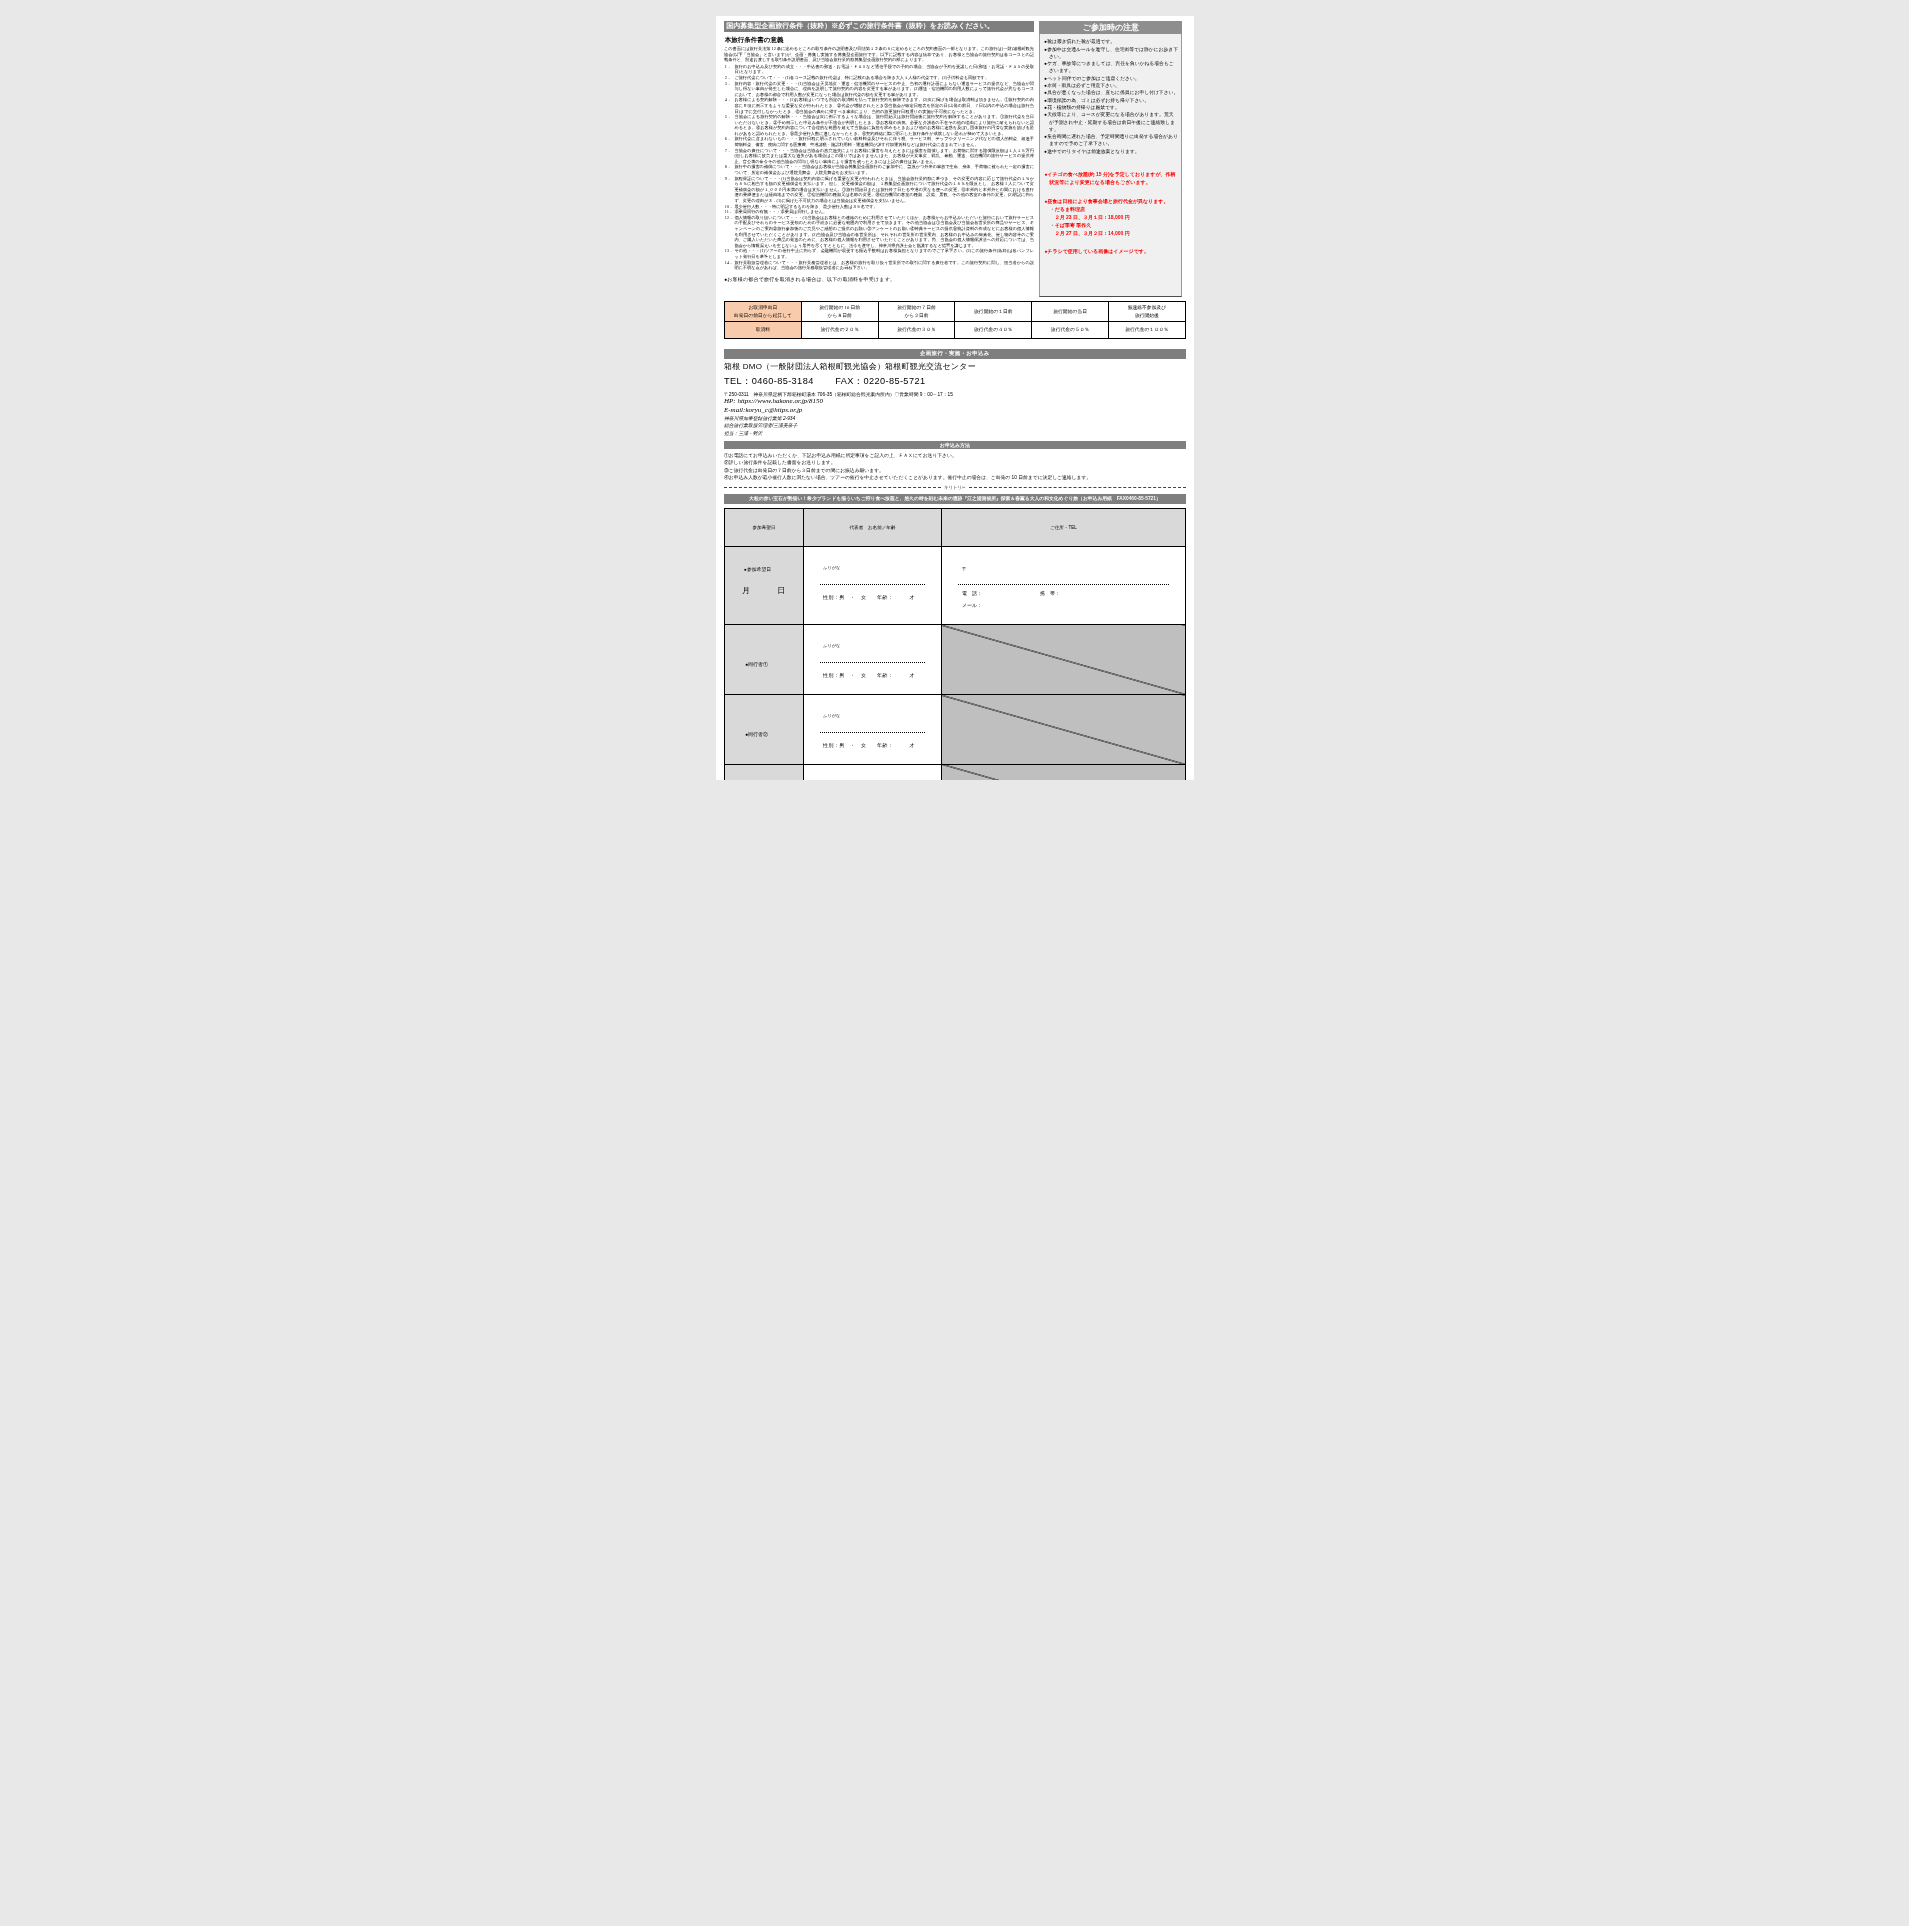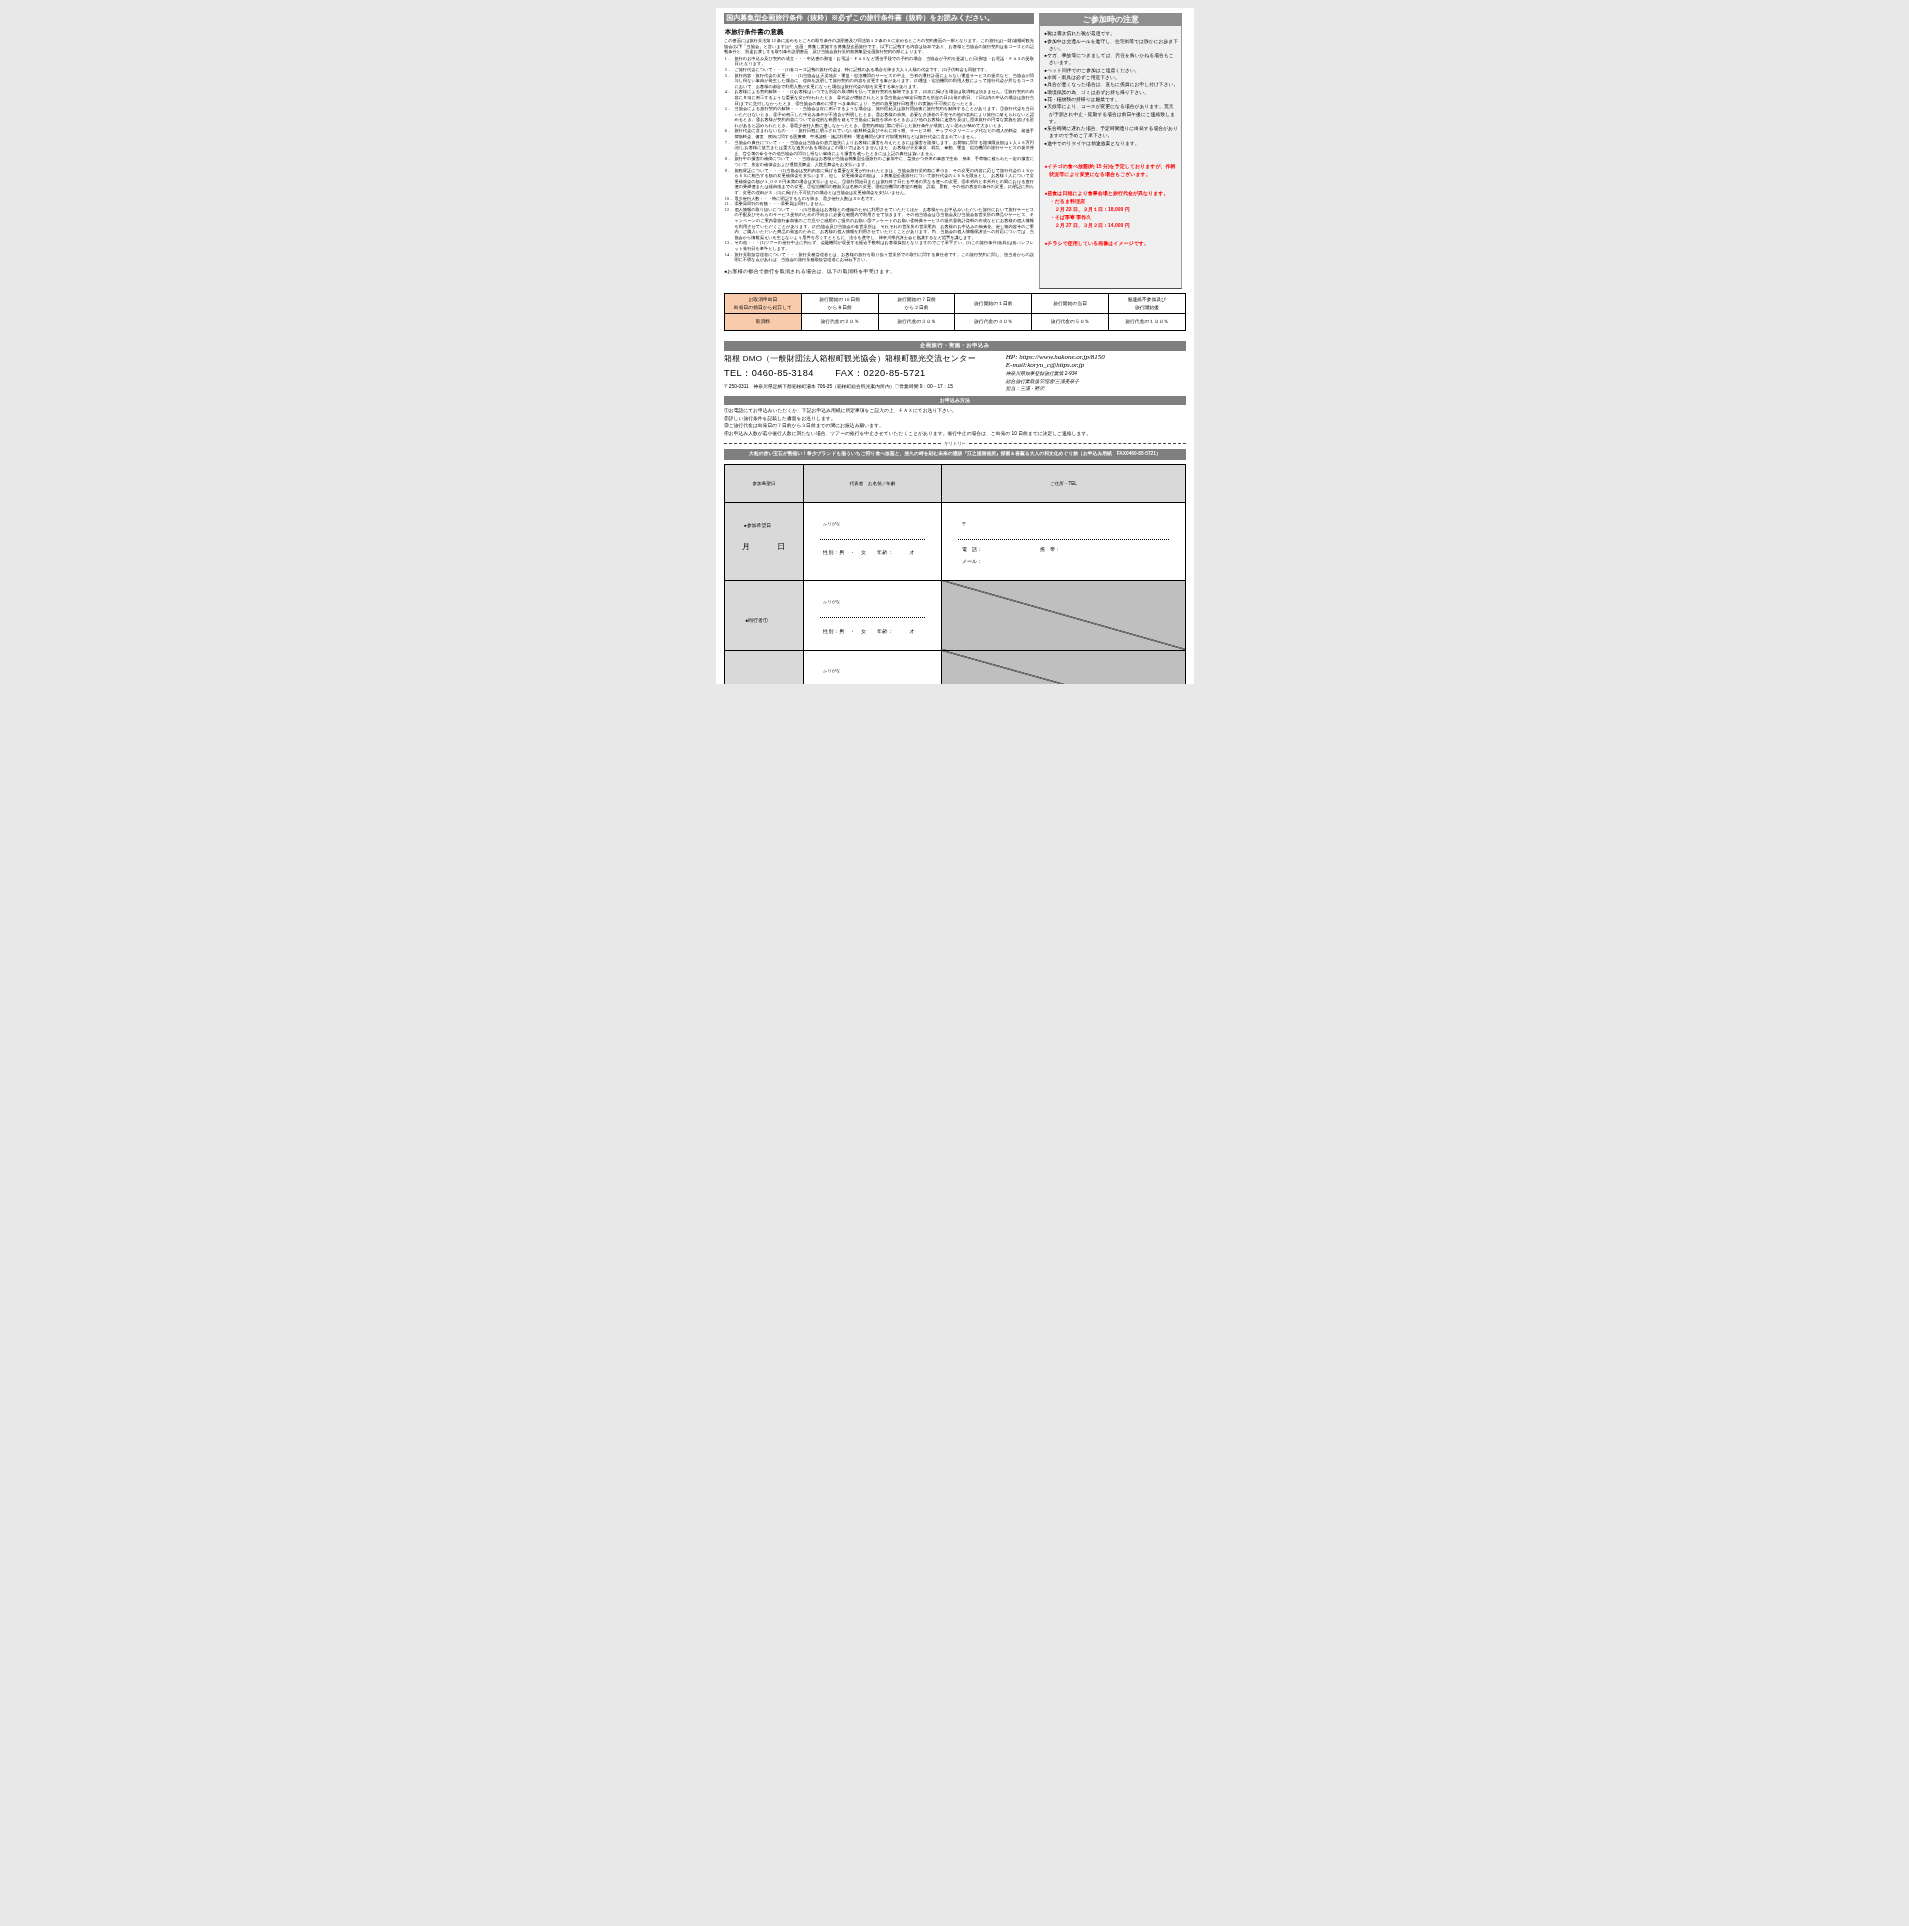--- a/index.html
+++ b/index.html
@@ -1,17 +1,17 @@
 <!DOCTYPE html>
 <html style="font-size:6.2px"><head>
 <meta charset="utf-8">
 <style>
   html,body{margin:0;padding:0;background:#e8e8e8;}
   .page{
-    position:relative;width:478px;height:676px;margin:8px auto;background:#fff;
+    position:relative;width:478px;height:764px;margin:16px auto;background:#fff;
     box-sizing:border-box;padding:5.4px 7.7px 0 8.5px;overflow:hidden;
     font-family:"Liberation Sans",sans-serif;color:#000;
   }
 
   
   .top{display:flex;gap:5.4px;align-items:flex-start;}
   .left-col{width:310px;flex:none;}
   .sidebar{width:143px;flex:none;}
 
   .title-bar{height:10.8px;background:#7f7f7f;color:#fff;font-weight:bold;
@@ -47,21 +47,21 @@
     border-top:1.2px solid #000;border-bottom:1.2px solid #000;}
   .cancel-table td{border:0.4px solid #000;text-align:center;vertical-align:middle;
     font-family:"Liberation Serif",serif;font-size:4.8px;line-height:1.55;padding:0.8px;}
   .cancel-table tr.hd td{height:17px;border-bottom:1.2px solid #000;}
   .cancel-table tr.vals td{height:14.6px;}
   .cancel-table td.peach{background:#f8cbad;}
 
   
   .bar{background:#7f7f7f;color:#fff;font-weight:bold;text-align:center;}
   .org-bar{height:9.6px;font-size:5.4px;line-height:9.6px;margin-top:10px;letter-spacing:0.4px;}
-  .org-block{display:flex;margin-top:1.9px;}
+  .org-block{display:flex;margin-top:1.9px;flex-direction:column;}
   .org-left{flex:1;}
   .org-name{font-size:8px;letter-spacing:0.2px;white-space:nowrap;}
   .org-telfax{font-size:9.2px;margin-top:3.1px;letter-spacing:0.4px;}
   .org-telfax .gap{display:inline-block;width:21.6px;}
   .org-addr{font-size:4.8px;margin-top:3.5px;}
   .org-right{width:180px;flex:none;font-style:italic;}
   .org-hp,.org-mail{font-family:"Liberation Serif",serif;font-size:7px;line-height:8.9px;}
   .org-small{font-size:4.8px;line-height:7.3px;}
 
   

